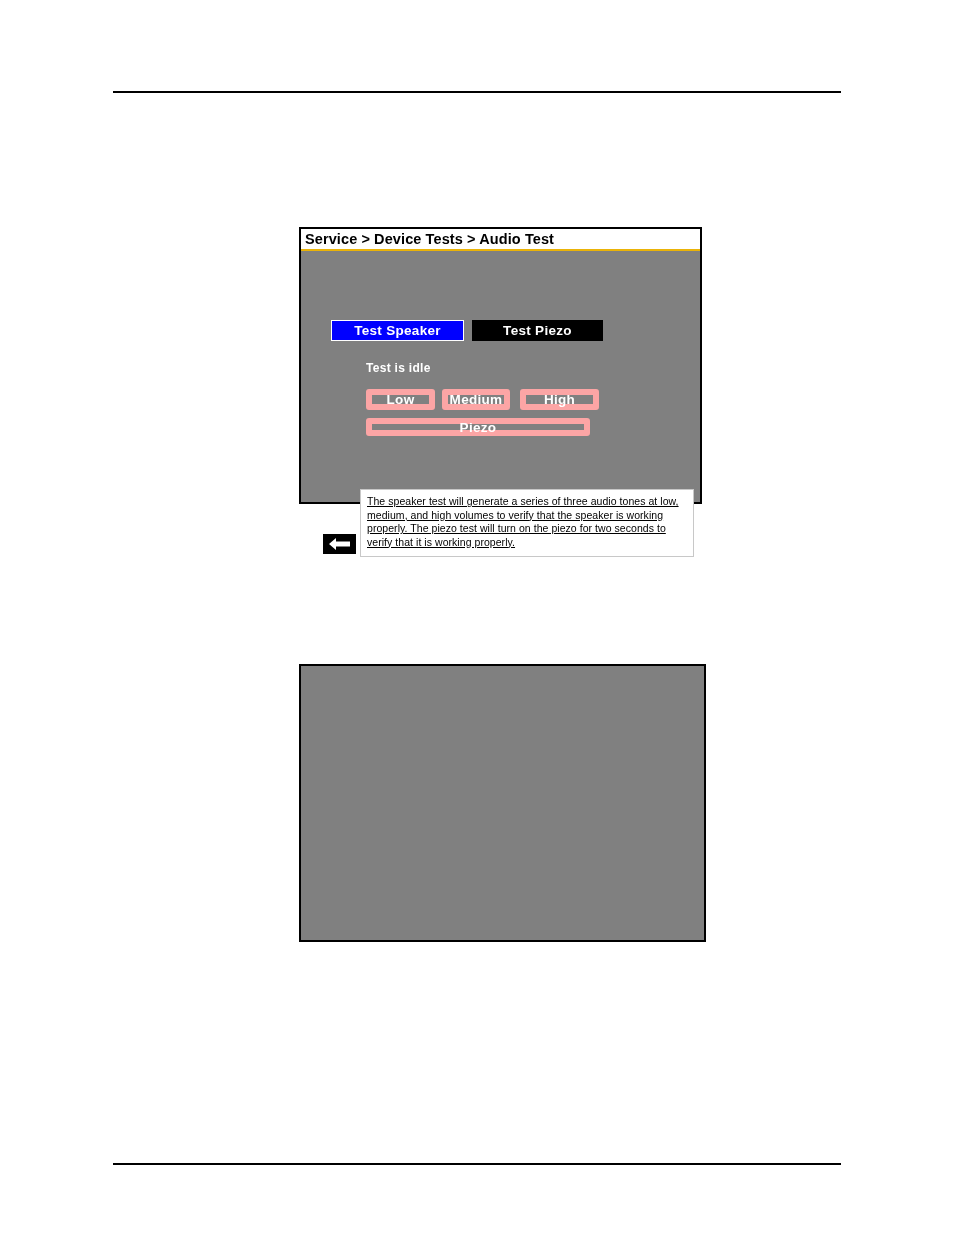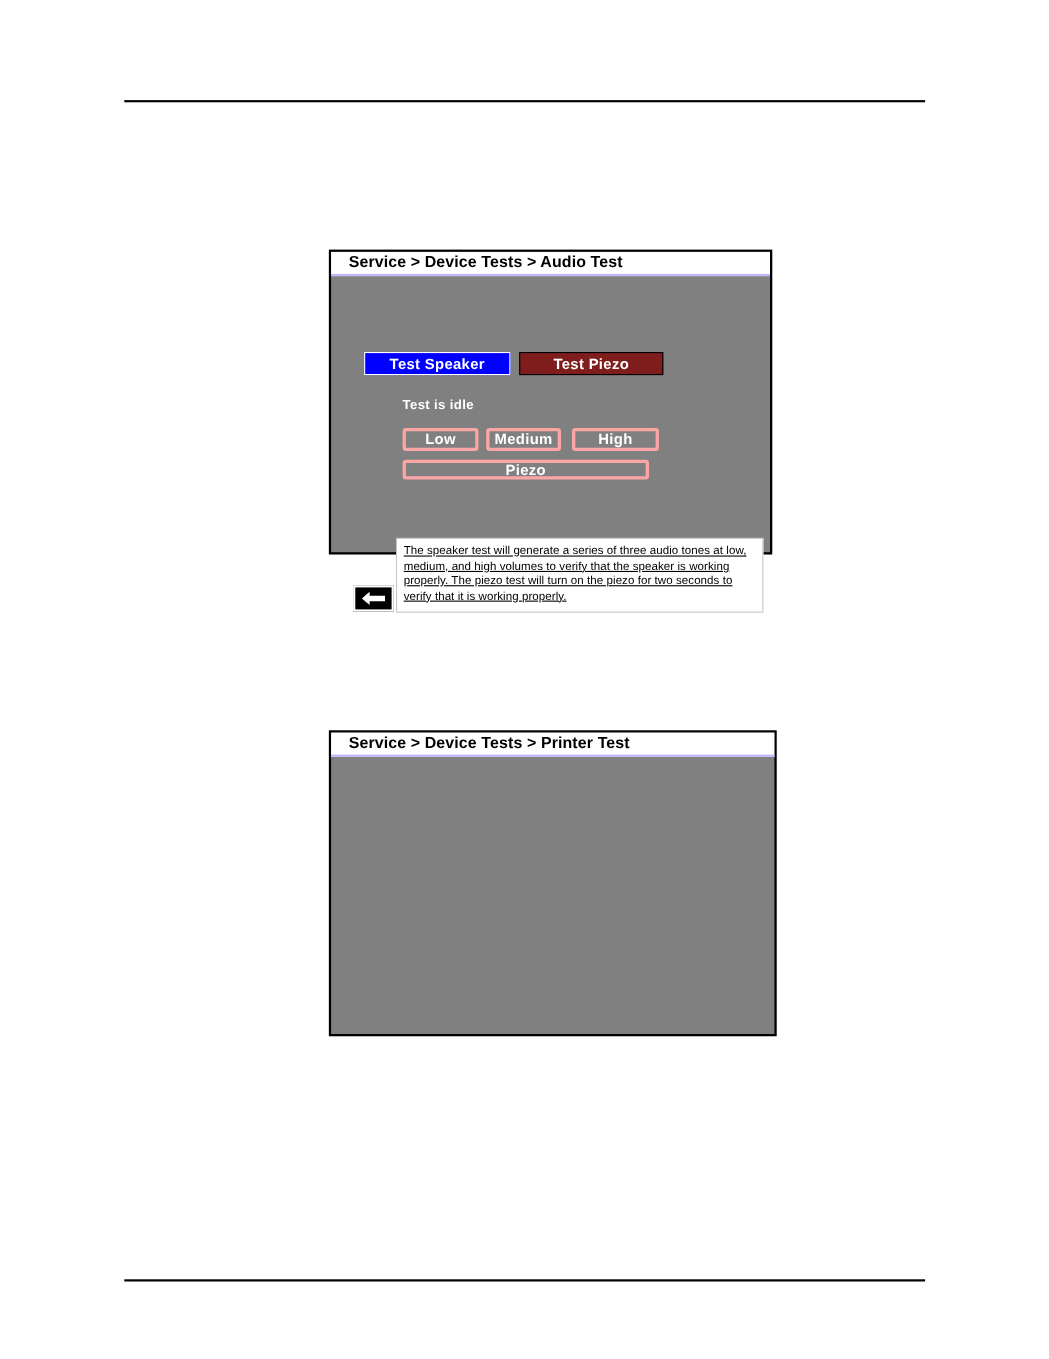--- a/index.html
+++ b/index.html
@@ -46,25 +46,25 @@
     height: 278px;
   }
 
   .panel-titlebar {
     position: absolute;
     left: 0;
     top: 0;
     right: 0;
     height: 22px;
     background: #ffffff;
-    border-bottom: 2px solid #c4b5fd;
+    border-bottom: 2px solid #eab308;
     box-sizing: border-box;
     display: flex;
     align-items: center;
-    padding-left: 16px;
+    padding-left: 4px;
   }
   .panel-titlebar .breadcrumb {
     font-size: 14.5px;
     font-weight: bold;
     color: #000000;
     letter-spacing: 0.1px;
     white-space: nowrap;
   }
 
   .panel-body {
@@ -87,26 +87,26 @@
     font-weight: bold;
     color: #ffffff;
     white-space: nowrap;
     letter-spacing: 0.3px;
   }
   .btn-blue {
     background: #0000ff;
     border: 1px solid #ffffff;
   }
   .btn-black {
-    background: #7f1d1d;
+    background: #000000;
     border: 1px solid #000000;
   }
   .btn-outline {
     background: #808080;
-    border: 3px solid #fca5a5;
+    border: 6px solid #fca5a5;
     border-radius: 3px;
   }
 
   
   #btn-test-speaker { left: 30px; top: 31px;  width: 133px; height: 21px; }
   #btn-test-piezo   { left: 171px; top: 31px; width: 131px; height: 21px; }
 
   #status-text {
     position: absolute;
     left: 65px;
@@ -207,17 +207,14 @@
           <path d="M7 0 L0 6 L7 12 L7 8.5 L21 8.5 L21 3.5 L7 3.5 Z" fill="#ffffff"></path>
         </svg>
       </span>
     </div>
 
   </div>
 </div>
 
 <div class="device-panel" id="printer-panel">
 
-  <div class="panel-titlebar">
-    <span class="breadcrumb">Service &gt; Device Tests &gt; Printer Test</span>
-  </div>
 
 </div>
 
 </body></html>

